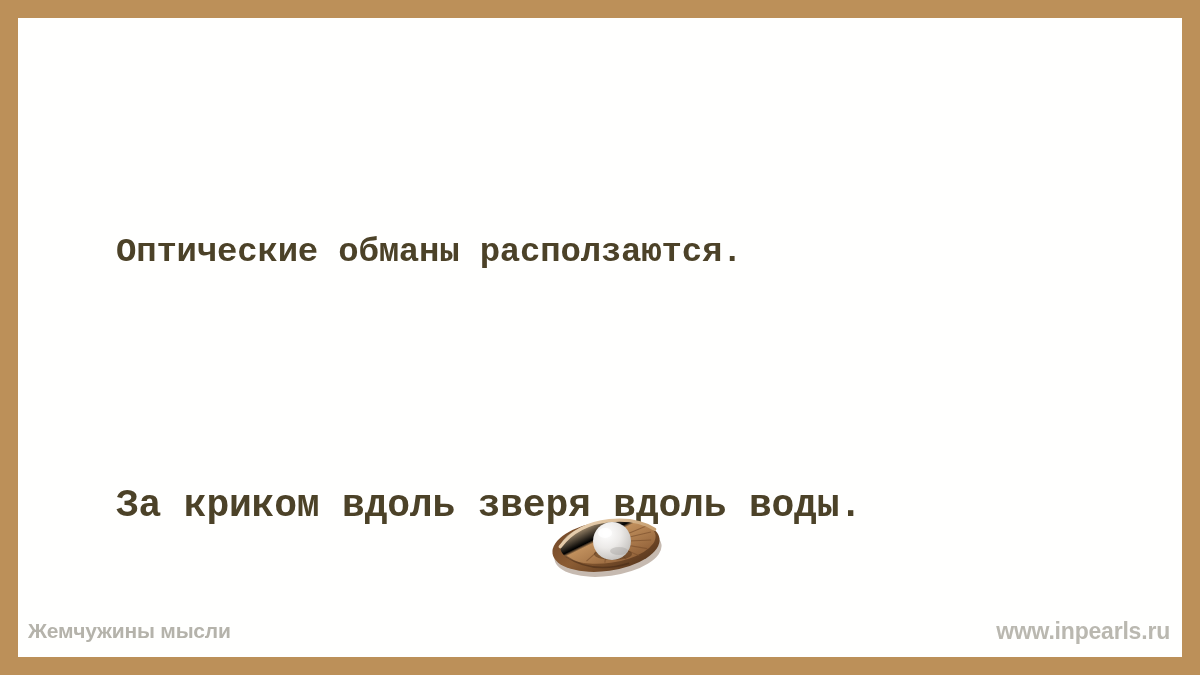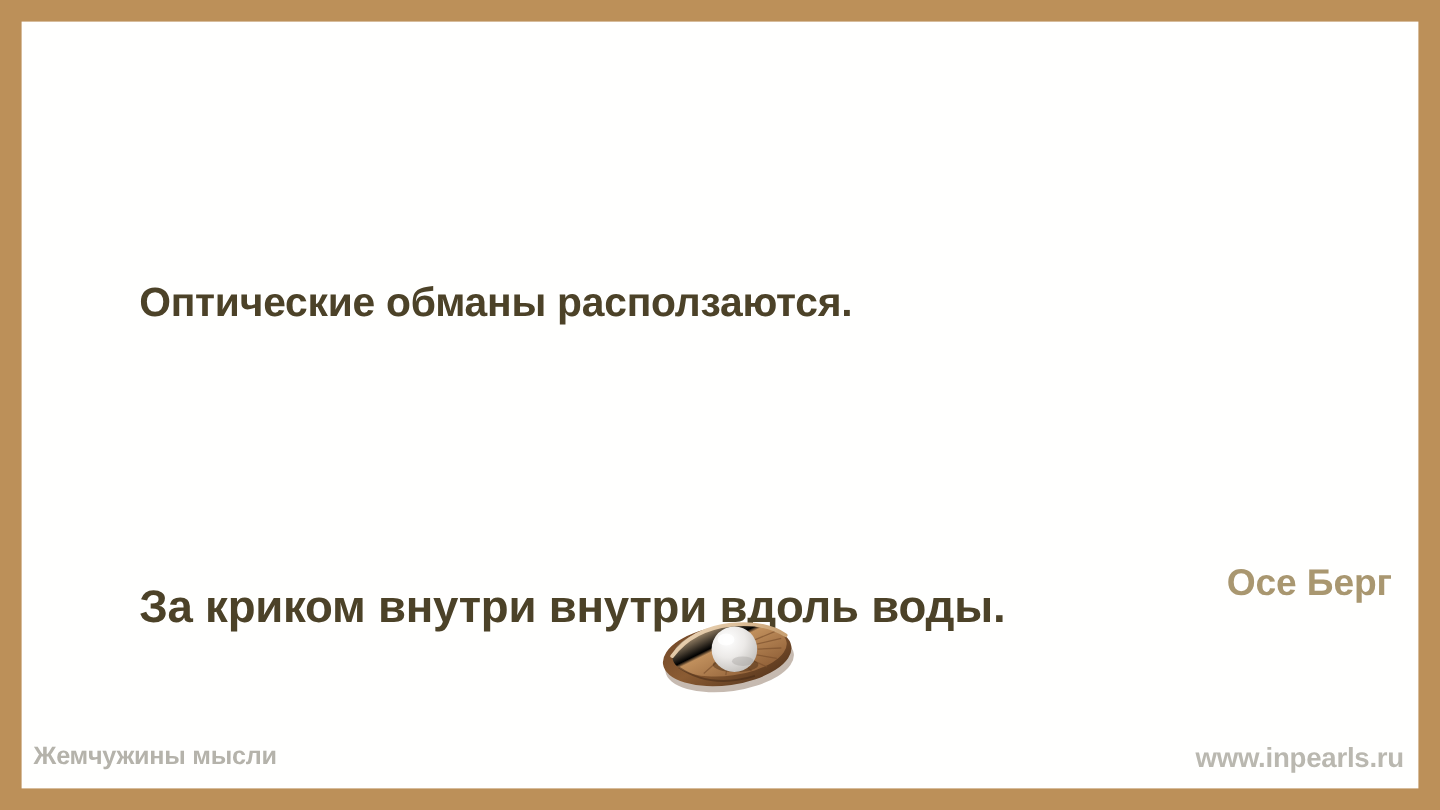--- a/index.html
+++ b/index.html
@@ -41,20 +41,21 @@
   }
   #stanza-gap {
     height: 41px;
   }
   #stanza-two {
     font-size: 38px;
     line-height: 44px;
   }
   .quote-line {
     display: block;
+    font-family: Liberation Mono, monospace;
   }
   #author {
     position: absolute;
     right: 22px;
     top: 450px;
     font-size: 31px;
     font-weight: bold;
     color: #a99770;
     text-align: right;
     letter-spacing: -0.1px;
@@ -103,28 +104,27 @@
 
   <div id="quote-block">
 
     <div class="stanza" id="stanza-one">
       <span class="quote-line">Оптические обманы расползаются.</span>
     </div>
 
     <div id="stanza-gap"></div>
 
     <div class="stanza" id="stanza-two">
-      <span class="quote-line">За криком внутри внутри вдоль воды.</span>
+      <span class="quote-line">За криком вдоль зверя вдоль воды.</span>
       
       
     </div>
 
   </div>
 
-  <div id="author">Осе Берг</div>
 
   <div id="pearl-wrap">
     <svg width="140" height="75" viewBox="0 0 140 75" xmlns="http://www.w3.org/2000/svg">
       <defs>
         <linearGradient id="shellOuter" x1="0" y1="0" x2="1" y2="1">
           <stop offset="0%" stop-color="#6f4526"></stop>
           <stop offset="45%" stop-color="#8b5c33"></stop>
           <stop offset="100%" stop-color="#4f3019"></stop>
         </linearGradient>
         <linearGradient id="shellInner" x1="0.15" y1="0" x2="0.9" y2="1">

